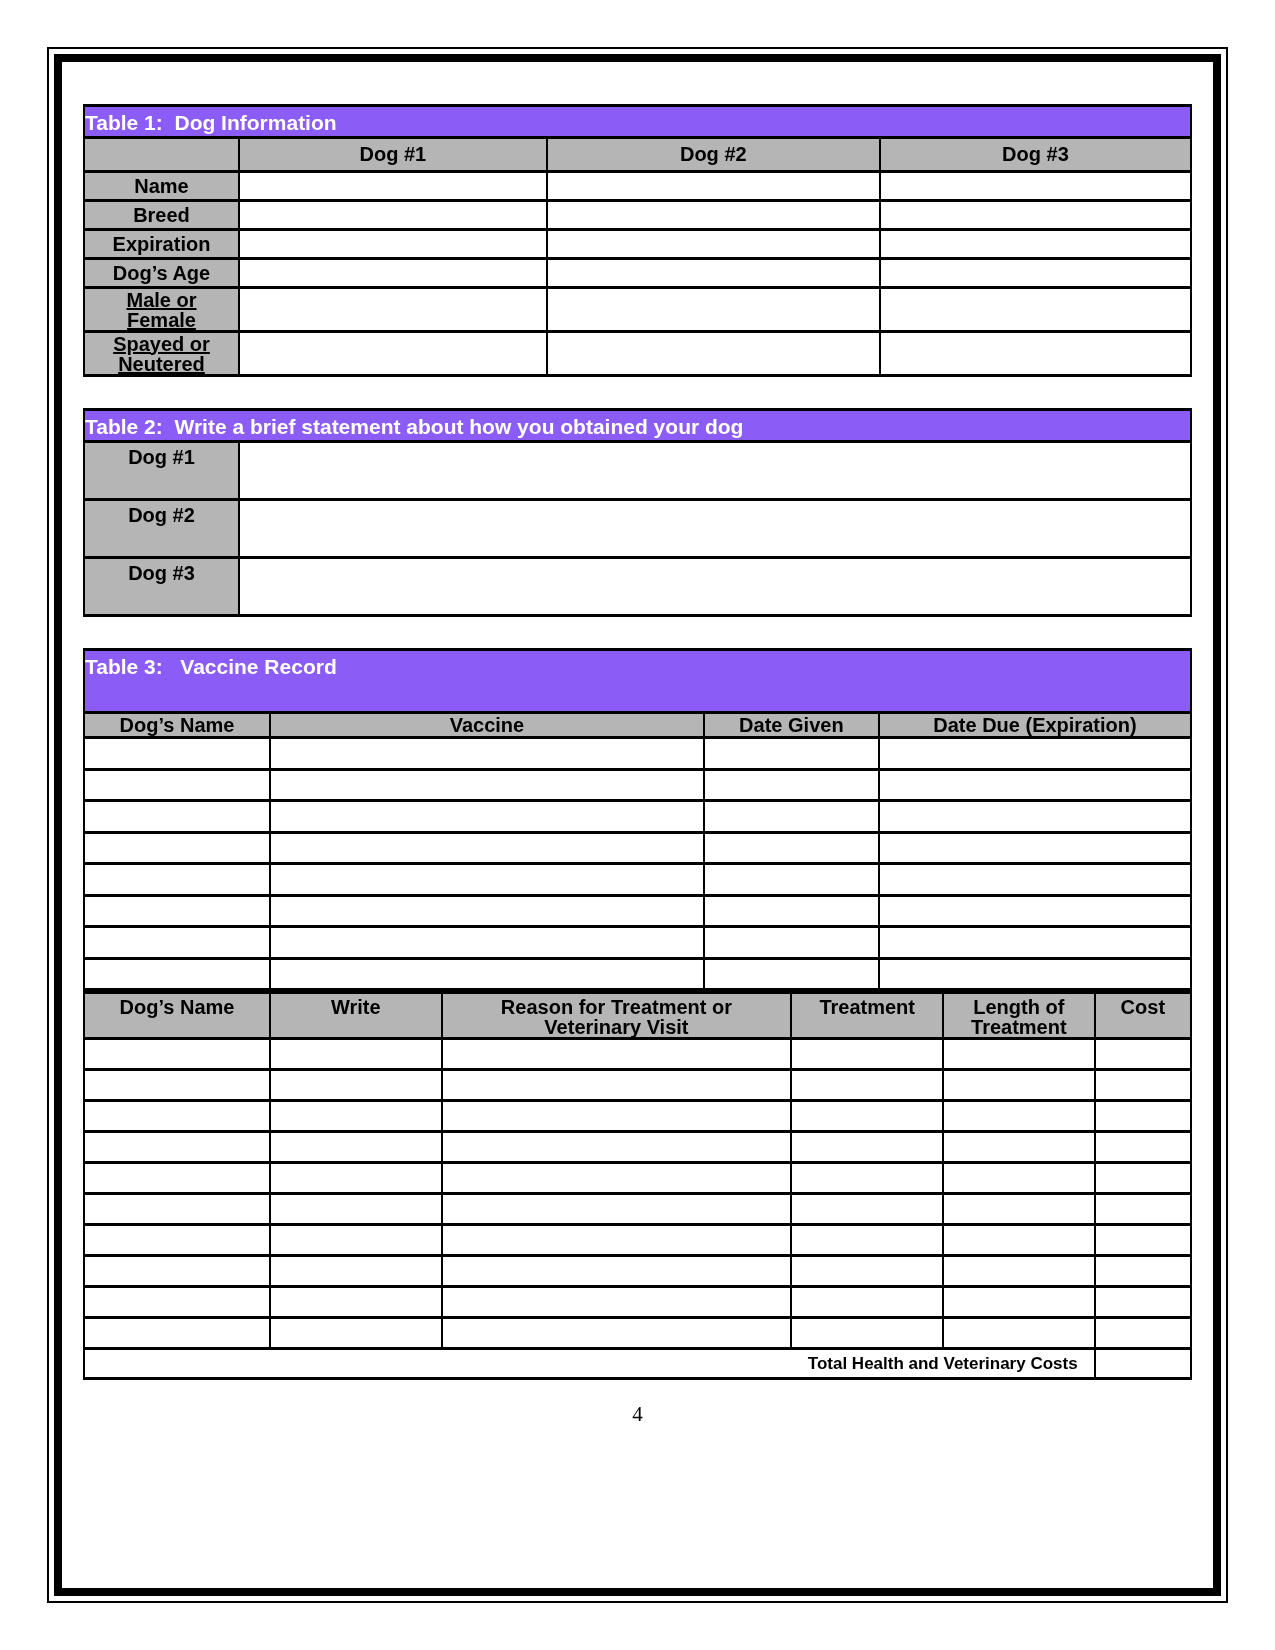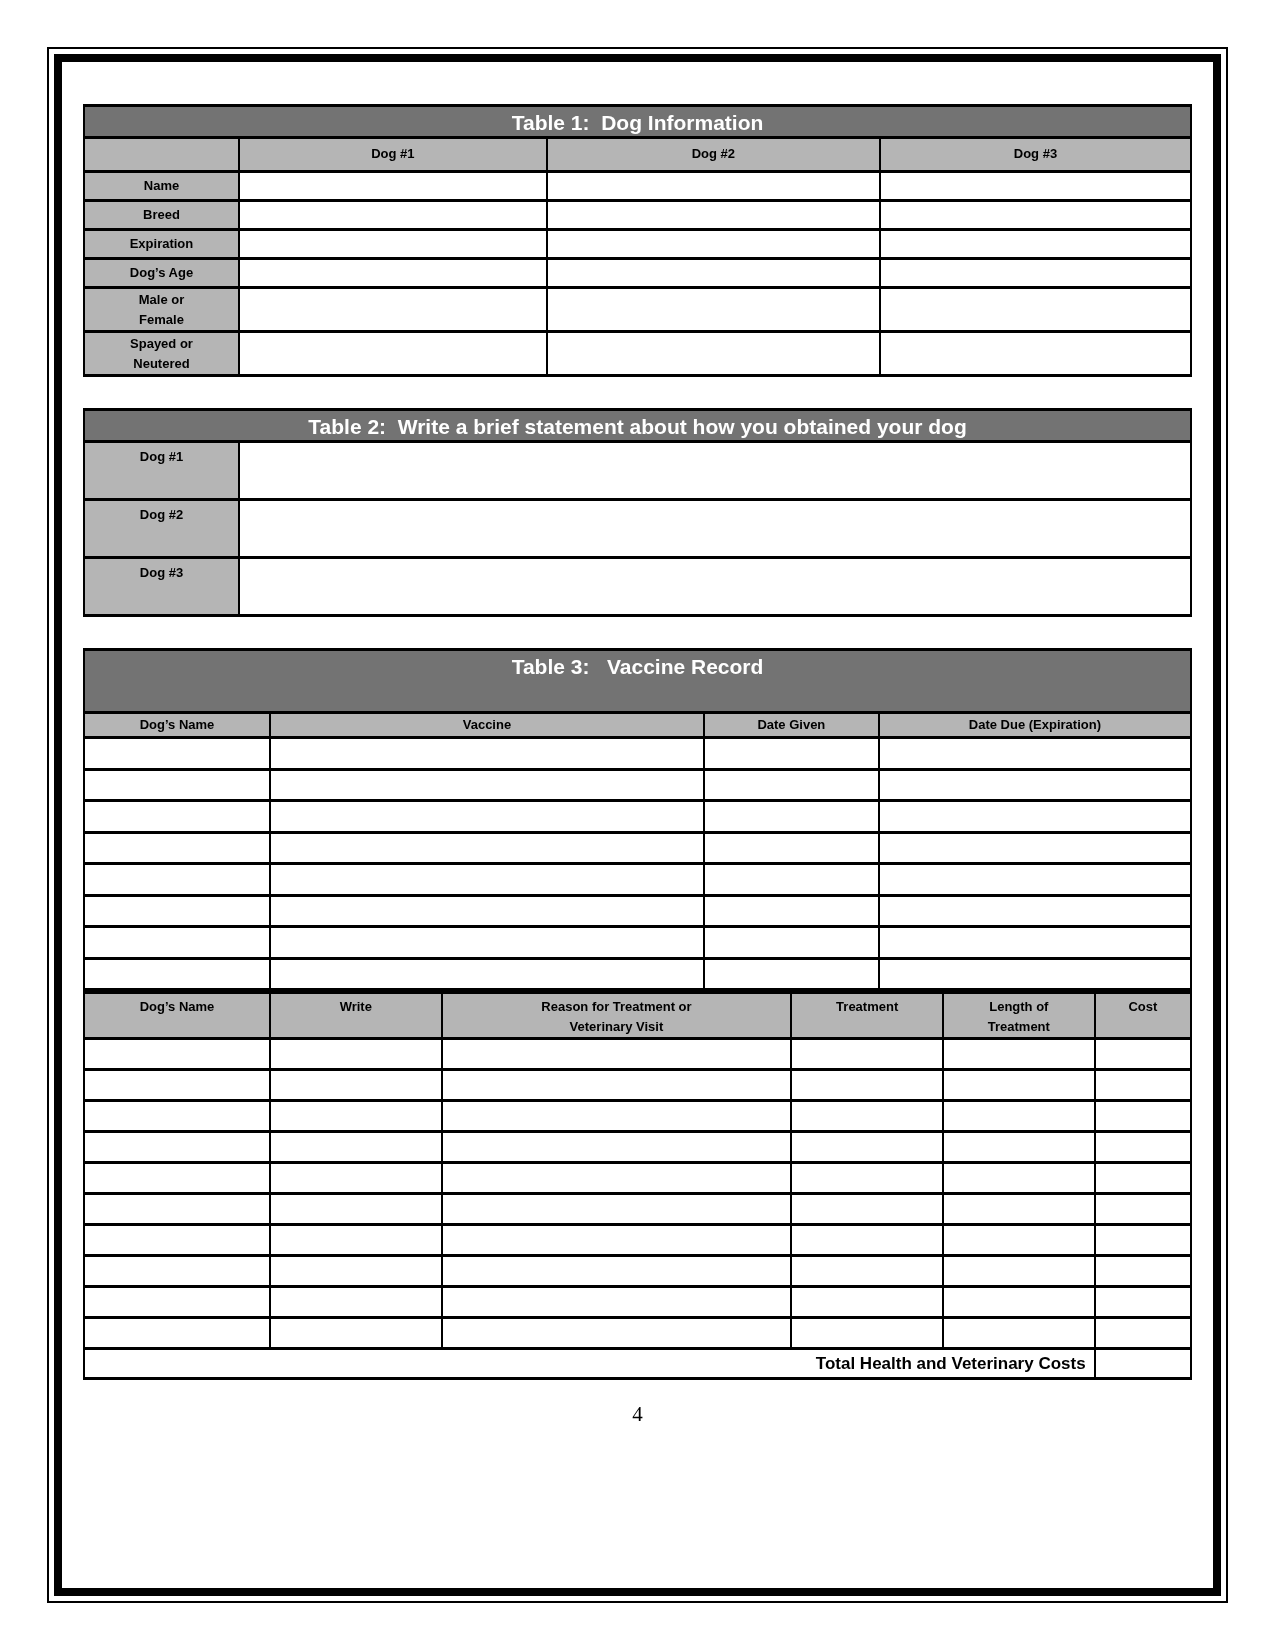--- a/index.html
+++ b/index.html
@@ -30,65 +30,65 @@
   th, td {
     border: 2px solid #000;
     border-top-width: 3px;
     border-bottom-width: 3px;
     padding: 0;
     font-weight: bold;
     color: #000;
     overflow: hidden;
   }
   .title-bar {
-    background: #737373;
+    background: #8b5cf6;
     color: #fff;
-    text-align: center;
+    text-align: left;
     font-size: 21px;
     line-height: 26px;
     white-space: pre;
     vertical-align: top;
     padding-top: 3px;
   }
   .gray { background: #b5b5b5; }
   .lbl {
-    font-size: 13px;
+    font-size: 20px;
     line-height: 20px;
     text-align: center;
     white-space: pre-line;
   }
   .input-cell { background: #fff; }
   
   .t1 { margin-bottom: 31px; }
   .t1 .title-row { height: 29px; }
   .t1 .header-row { height: 34px; }
   .t1 .header-row th { vertical-align: top; padding-top: 5px; }
   .t1 .r  { height: 29px; }
-  .t1 .r2 { height: 44px; }
+  .t1 .r2 { height: 44px; text-decoration: underline; }
   
   .t2 { margin-bottom: 31px; }
   .t2 .title-row { height: 32px; }
   .t2 tbody tr { height: 58px; }
   .t2 .lbl { vertical-align: top; padding-top: 4px; }
   
   .t3 { }
   .t3 .title-row { height: 63px; }
   .t3 .header-row { height: 23px; }
   .t3 .header-row th { padding: 1px 2px; }
   .t3 tbody tr { height: 31.5px; }
   
   .t4 .title-row { height: 62px; }
   .t4 .header-row { height: 43px; }
   .t4 .header-row th { vertical-align: top; padding-top: 3px; }
   .t4 tbody tr { height: 31px; }
   .t4 .footer-row { height: 30px; }
   .t4 .footer-label {
     text-align: right;
     font-size: 17px;
-    padding-right: 8px;
+    padding-right: 16px;
     vertical-align: middle;
   }
   .page-number {
     text-align: center;
     margin-top: 22px;
     font-family: "Liberation Serif", "DejaVu Serif", serif;
     font-size: 21px;
     font-weight: normal;
     color: #000;
   }

